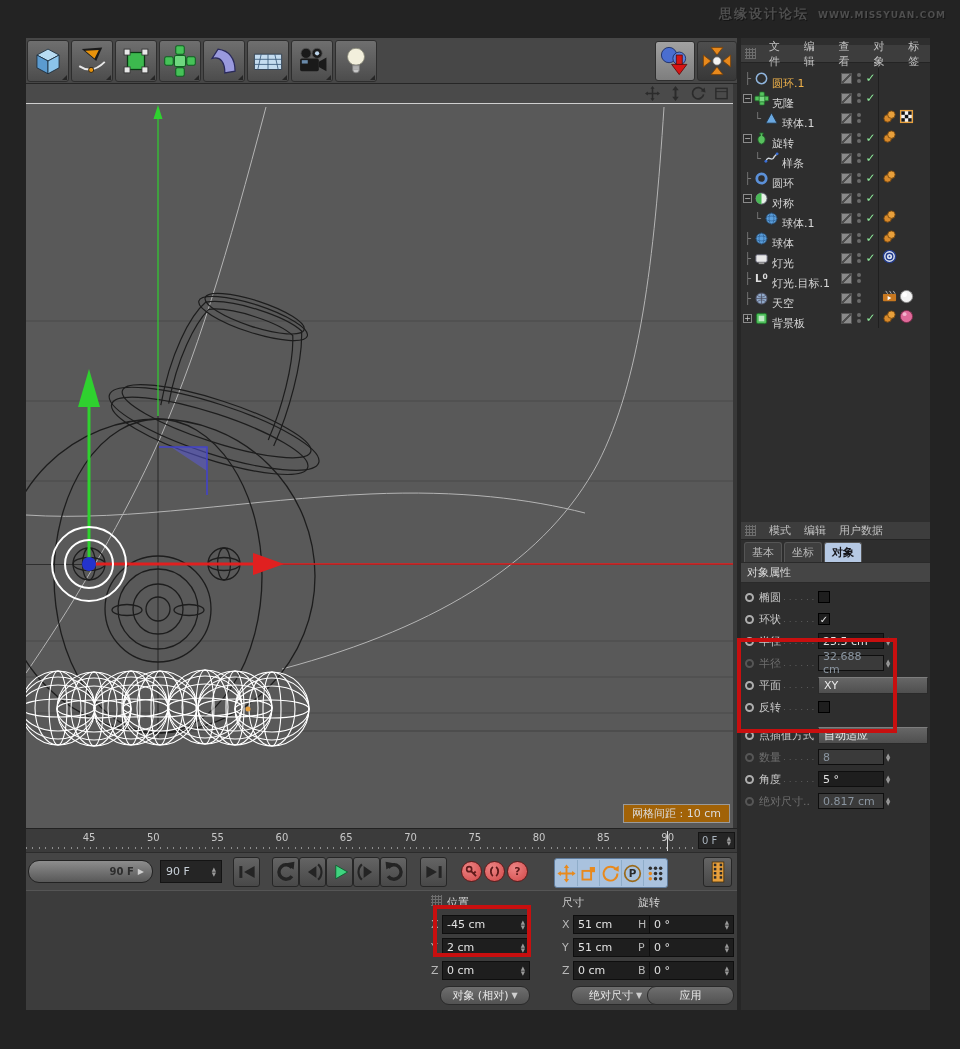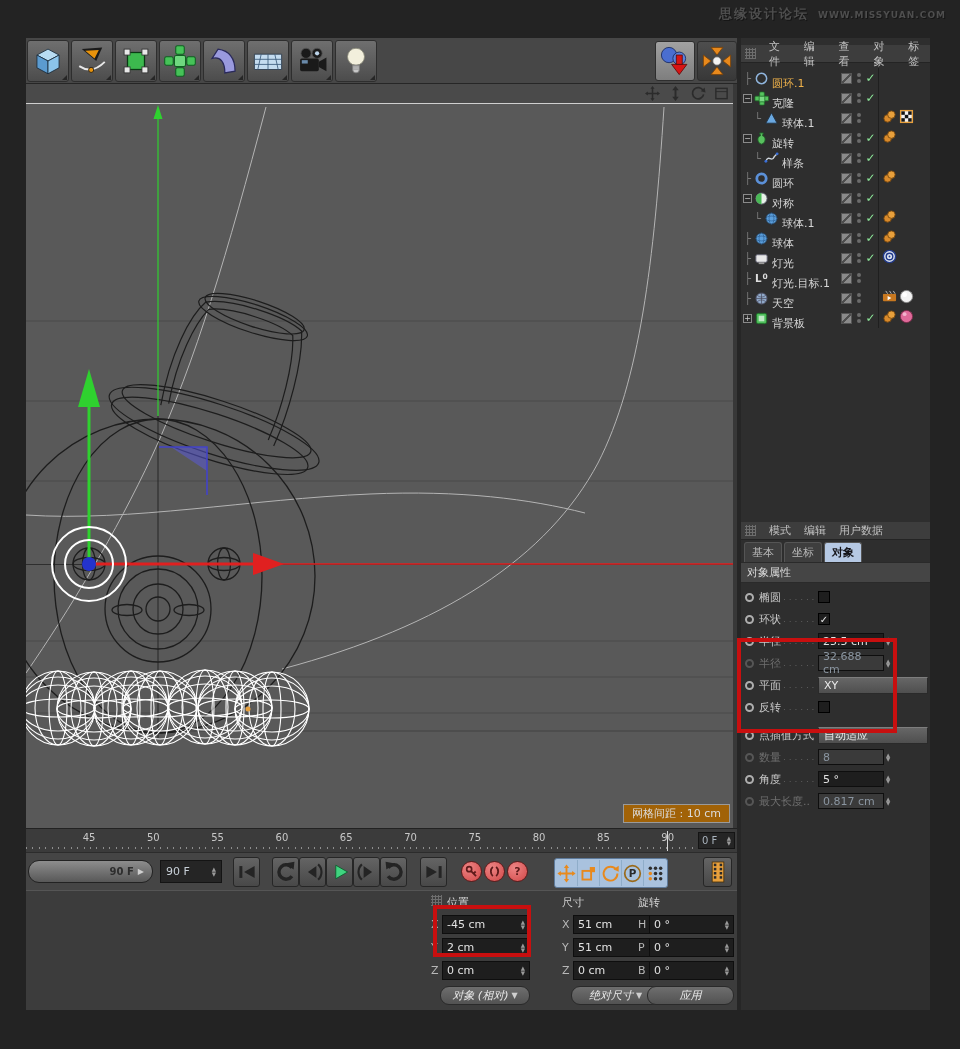--- a/index.html
+++ b/index.html
@@ -112,21 +112,21 @@
   
   .coords{position:absolute;left:0;top:852px;width:711px;height:120px;background:#3c3c3c;border-top:1px solid #555;}
   .cgroup{position:absolute;top:0;height:120px;}
   .ctitle{position:absolute;top:4px;left:0;display:flex;align-items:flex-start;gap:5px;font-size:11px;color:#d2d2d2;}
   .crow{position:absolute;left:0;display:flex;align-items:center;width:100%;}
   .ck{width:9px;font-size:11px;color:#b8b8b8;margin-right:2px;}
   .cfld{flex:1;height:19px;background:#1e1e1e;border:1px solid #0e0e0e;color:#e2e2e2;font-size:11px;
     display:flex;align-items:center;justify-content:space-between;padding:0 4px;cursor:text;}
   .cfoot{position:absolute;left:9px;right:0;height:19px;border-radius:9px;border:1px solid #2a2a2a;
     background:linear-gradient(180deg,#6e6e6e,#525252);color:#e8e8e8;font-size:11px;
-    display:flex;align-items:center;justify-content:center;gap:3px;cursor:pointer;font-style:italic;}
+    display:flex;align-items:center;justify-content:center;gap:3px;cursor:pointer;}
   .cfoot .dn{font-size:8px;color:#cfcfcf;}
   
   .redbox{position:absolute;border:4px solid #c80f0f;pointer-events:none;z-index:50;}
   .rb1{left:407px;top:867px;width:98px;height:52px;}
   .rb2{left:711px;top:600px;width:160px;height:95px;}
 </style>
 </head>
 <body>
 
 <div class="watermark">
@@ -741,21 +741,21 @@
             <div class="ctrl">
               <div class="fld">5 °</div>
               <div class="st">
                 <span>▲</span>
                 <span>▼</span>
               </div>
             </div>
           </div>
           <div class="arow">
             <div class="tg dim"></div>
-            <span class="alabel dim">最大长度..</span>
+            <span class="alabel dim">绝对尺寸..</span>
             <span class="leader"></span>
             <div class="ctrl">
               <div class="fld dis">0.817 cm</div>
               <div class="st">
                 <span>▲</span>
                 <span>▼</span>
               </div>
             </div>
           </div>
         </div>

